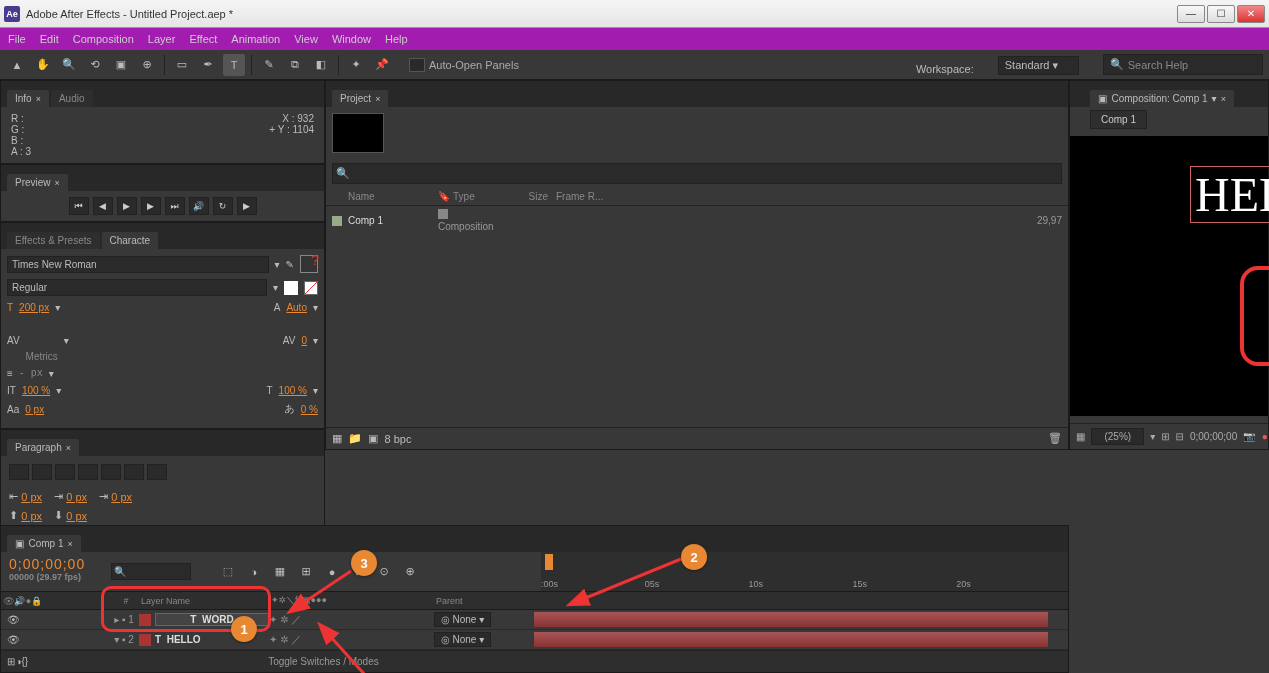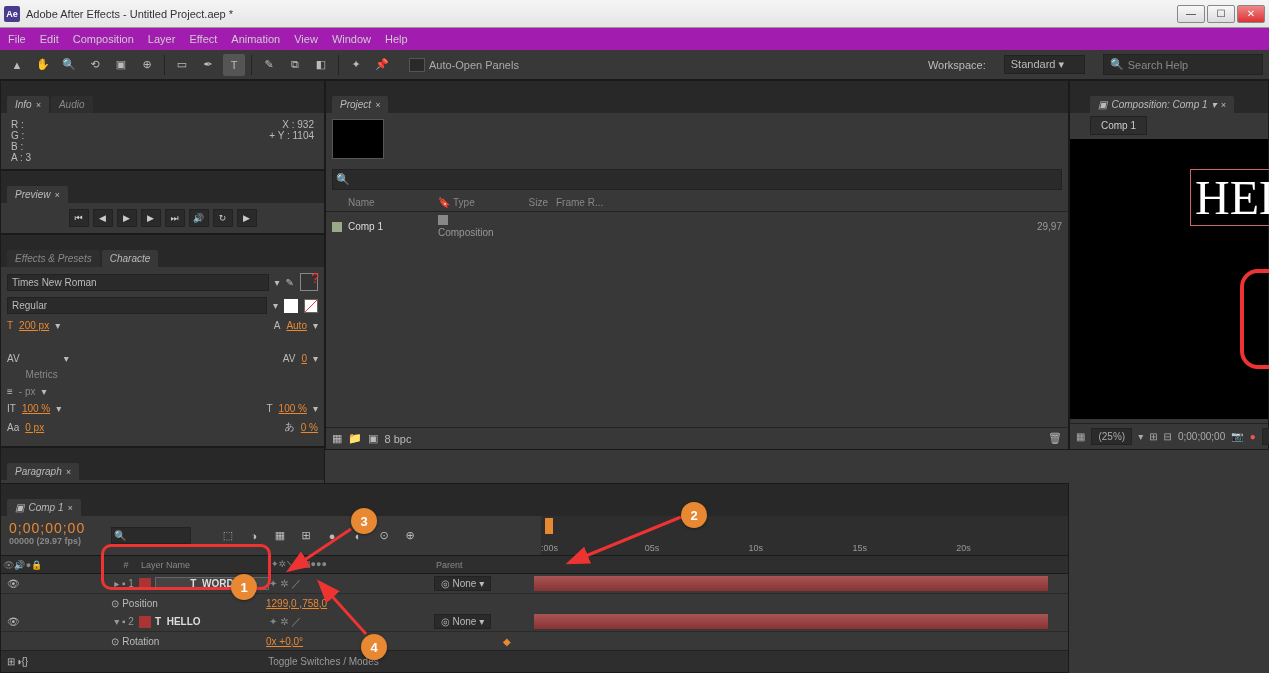--- a/index.html
+++ b/index.html
@@ -15,28 +15,28 @@
 
 
 .menubar { height: 22px; background: #a21caf; display: flex; align-items: center; padding-left: 8px; gap: 14px; color: #ccc; }
 .menubar span { cursor: default; }
 
 
 .toolbar { height: 30px; background: #383838; display: flex; align-items: center; padding: 0 6px; gap: 4px; border-bottom: 1px solid #1a1a1a; }
 .tool-btn { width: 22px; height: 22px; display: flex; align-items: center; justify-content: center; color: #bbb; border-radius: 2px; }
 .tool-sep { width: 1px; height: 20px; background: #222; margin: 0 2px; }
 .toolbar .auto-open { display: flex; align-items: center; gap: 4px; margin-left: 12px; color: #aaa; }
-.toolbar .workspace { margin-left: auto; display: flex; align-items: center; gap: 18px; }
+.toolbar .workspace { margin-left: auto; display: flex; align-items: flex-end; gap: 24px; }
 .toolbar .ws-dd { background: #2a2a2a; border: 1px solid #222; padding: 2px 20px 2px 6px; color: #bbb; position:relative; }
 .toolbar .search { background: #2a2a2a; border: 1px solid #222; padding: 3px 6px; color: #888; width: 160px; display:flex;align-items:center;gap:4px; }
 
 
 .workspace-area { display: grid; grid-template-columns: 325px 1fr 200px; grid-template-rows: 370px 1fr; height: calc(100% - 80px); }
 .panel { background: #383838; border: 1px solid #1a1a1a; display:flex; flex-direction:column; }
-.panel-tabs { height: 32px; display: flex; align-items: flex-end; padding-left: 6px; gap: 2px; background:#282828;font-style:italic; }
+.panel-tabs { height: 26px; display: flex; align-items: flex-end; padding-left: 6px; gap: 2px; background:#282828; }
 .ptab { background: #383838; padding: 3px 8px; color: #bbb; border-radius: 2px 2px 0 0; font-size:10px; display:flex;align-items:center;gap:4px; }
 .ptab.inactive { background: #2e2e2e; color: #888; }
 .ptab-close { font-size:9px; }
 
 
 .proj-header { display:flex; padding:6px; gap:8px; }
 .proj-thumb { width:52px; height:40px; background:#000; border:1px solid #555; }
 .proj-meta { font-size:10px; line-height:14px; }
 .proj-search { margin:4px 6px; background:#2a2a2a; border:1px solid #222; padding:3px; display:flex;align-items:center; }
 .proj-list-head { display:flex; padding:3px 6px; font-size:10px; color:#888; border-bottom:1px solid #222; }
@@ -58,21 +58,21 @@
 .preview-panel { display:flex;flex-direction:column; }
 .preview-tabs2 { padding-left:20px; }
 .comp-inner-tab { margin:6px 0 4px 20px; }
 .comp-inner-tab span { background:#2e2e2e; padding:3px 10px; border:1px solid #222; font-size:10px;color:#ccc; }
 .preview-canvas { flex:1; display:flex;align-items:center;justify-content:center; background:#383838; }
 .canvas { width:500px; height:280px; background:#000; position:relative; }
 .canvas .hello { position:absolute; top:30px; left:120px; font-family: "Times New Roman", serif; font-size:48px; color:#fff; border:1px solid #c66; padding:0 4px; }
 .canvas .word-box { position:absolute; top:130px; left:170px; width:240px; height:100px; border:4px solid #e33; border-radius:18px; display:flex;align-items:center;justify-content:center; }
 .marker { position:absolute; width:26px;height:26px; background:#e88833; border-radius:50%; color:#fff; display:flex;align-items:center;justify-content:center; font-weight:bold; font-size:13px; box-shadow:0 1px 3px rgba(0,0,0,.4); z-index:50; }
 .preview-footer { height:26px; display:flex; align-items:center; gap:6px; padding:0 6px; font-size:10px; color:#aaa; border-top:1px solid #222; }
-.pf-dd { background:#2a2a2a; padding:2px 6px; border:1px solid #222; }
+.pf-dd { background:#2a2a2a; padding:2px 12px; border:1px solid #222; }
 
 
 .right-col { display:flex;flex-direction:column; grid-row: 1 / 3; }
 .info-body { padding:6px 10px; font-size:10px; display:flex; justify-content:space-between; }
 .playback { display:flex; gap:4px; padding:6px; justify-content:center; }
 .play-btn { width:20px;height:18px; background:#2a2a2a; border:1px solid #222; display:flex;align-items:center;justify-content:center;font-size:9px;color:#ccc; }
 .char-body { padding:6px; font-size:10px; }
 .char-row { display:flex; gap:6px; align-items:center; margin-bottom:6px; }
 .char-dd { background:#2a2a2a; border:1px solid #222; padding:2px 4px; flex:1; }
 .char-val { color:#e88833; text-decoration:underline; }
@@ -318,21 +318,21 @@
           <span class="char-val">Auto</span> ▾
         </div>
         <div class="char-row">
           <span>AV</span>
           <span style="color:#888;margin-top:32px;">Metrics</span> ▾
           <span style="margin-left:auto;">AV</span>
           <span class="char-val">0</span> ▾
         </div>
         <div class="char-row">
           <span>≡</span>
-          <span style="color:#888;">- px</span> ▾
+          <span style="color:#888;font-family:Liberation Mono, monospace;">- px</span> ▾
         </div>
         <div class="char-row">
           <span>IT</span>
           <span class="char-val">100 %</span> ▾
           <span style="margin-left:auto;">T</span>
           <span class="char-val">100 %</span> ▾
         </div>
         <div class="char-row">
           <span>Aa</span>
           <span class="char-val">0 px</span>
@@ -432,41 +432,32 @@
         <div class="lock"></div>
       <div class="num">▸ ▪ <span>1</span></div>
       <div class="swatch"></div>
       <div class="layer-name" style="background:#444;text-align:center;border:1px solid #666;">T &nbsp;<span>WORD</span></div>
       <div class="flags">✦ ✲ ／</div>
       <div class="parent"><span style="background:#2a2a2a;padding:1px 6px;border:1px solid #222;">◎ <span>None</span> ▾</span></div>
       <div class="bars">
           <div class="bar"></div>
         </div>
     </div>
-    <div class="tl-prop">
-      <div class="pname">⊙ <span>Position</span></div>
-      <div class="pval">1299,0 ,758,0</div>
-    </div>
 
     <div class="tl-layer">
       <div class="eye">👁</div>
         <div class="lock"></div>
       <div class="num">▾ ▪ <span>2</span></div>
       <div class="swatch"></div>
       <div class="layer-name">T &nbsp;<span>HELLO</span></div>
       <div class="flags">✦ ✲ ／</div>
       <div class="parent"><span style="background:#2a2a2a;padding:1px 6px;border:1px solid #222;">◎ <span>None</span> ▾</span></div>
       <div class="bars">
           <div class="bar" style="background:linear-gradient(#a55,#833);"></div>
         </div>
-    </div>
-    <div class="tl-prop">
-      <div class="pname">⊙ <span>Rotation</span></div>
-      <div class="pval">0x +0,0°</div>
-      <div style="margin-left:200px;color:#e88833;">◆</div>
     </div>
 
     <div class="tl-foot">
       <span>⊞</span>
       <span>◑</span>
       <span>{}</span>
       <span class="toggle">Toggle Switches / Modes</span>
     </div>
 
     <div class="hl-box" style="left:100px; top:60px; width:170px; height:46px;"></div>

